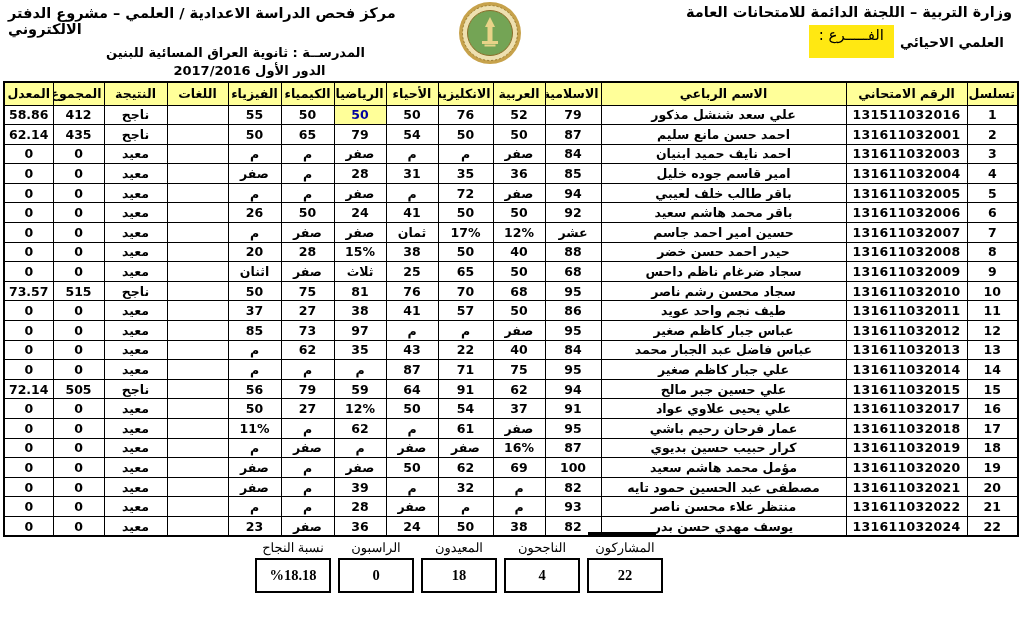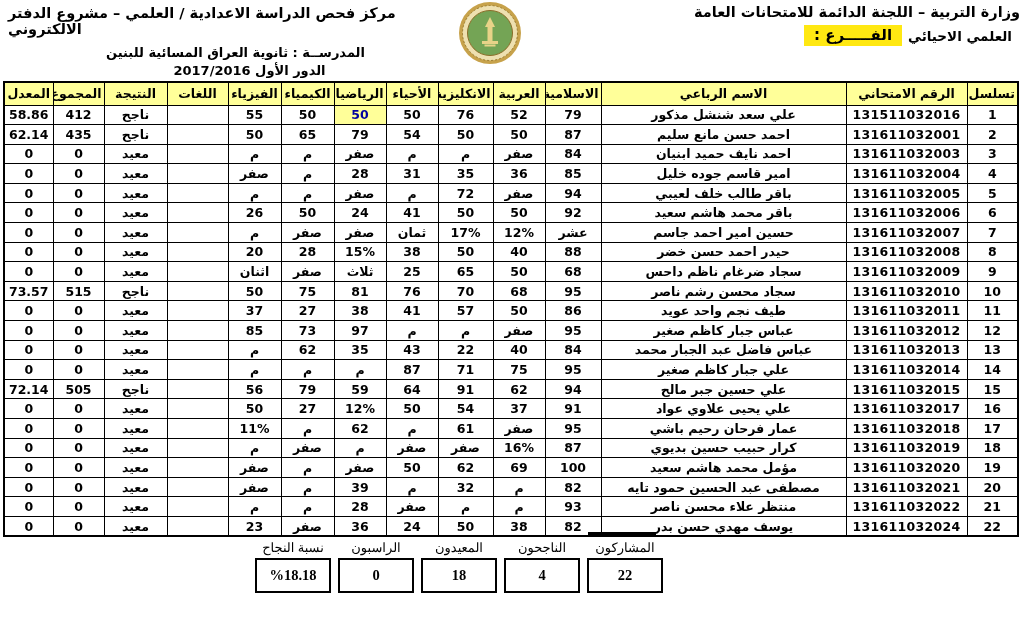--- a/index.html
+++ b/index.html
@@ -2,28 +2,28 @@
 <html lang="ar" dir="rtl"><head>
 <meta charset="utf-8">
 <style>
   * { margin:0; padding:0; box-sizing:border-box; }
   html,body { width:1024px; height:618px; background:#fff; overflow:hidden;
               font-family:"DejaVu Sans", sans-serif; color:#000; }
   .page { position:relative; width:1024px; height:618px; }
 
   
   .header { position:relative; height:81px; }
-  .hdr-right { position:absolute; top:4px; right:4px; text-align:center; }
+  .hdr-right { position:absolute; top:4px; right:12px; text-align:center; }
   .hdr-right .l1 { font-size:14.5px; font-weight:bold; letter-spacing:.2px; }
   .hdr-right .l2 { font-size:13px; font-weight:bold; margin:7px 100px 0 0; }
   .branch-line { display:flex; flex-direction:row; justify-content:flex-start;
                  align-items:center; margin:5px 8px 0 0; gap:6px; }
   .branch-value { font-size:13.5px; font-weight:bold; }
-  .branch-label { font-size:15px; font-weight:bold; background:#ffe812;
-                  padding:1px 10px 2px 10px; }
+  .branch-label { font-size:15px; font-weight:normal; background:#ffe812;
+                  padding:1px 10px 14px 10px; }
   .hdr-left { position:absolute; top:5px; left:8px; width:455px; direction:rtl; }
   .hdr-left .l1 { font-size:14.5px; font-weight:bold; text-align:left; }
   .hdr-left .l2 { font-size:13px; font-weight:bold; text-align:center; margin-top:8px; }
   .hdr-left .l3 { font-size:13px; font-weight:bold; text-align:center; margin-top:3px;
                   padding-left:28px; }
   .logo { position:absolute; top:1px; left:458px; width:64px; height:64px; }
 
   
   table.results { border-collapse:collapse; table-layout:fixed; direction:rtl;
                   margin:0 5px; width:1014px; border:2px solid #000; }

